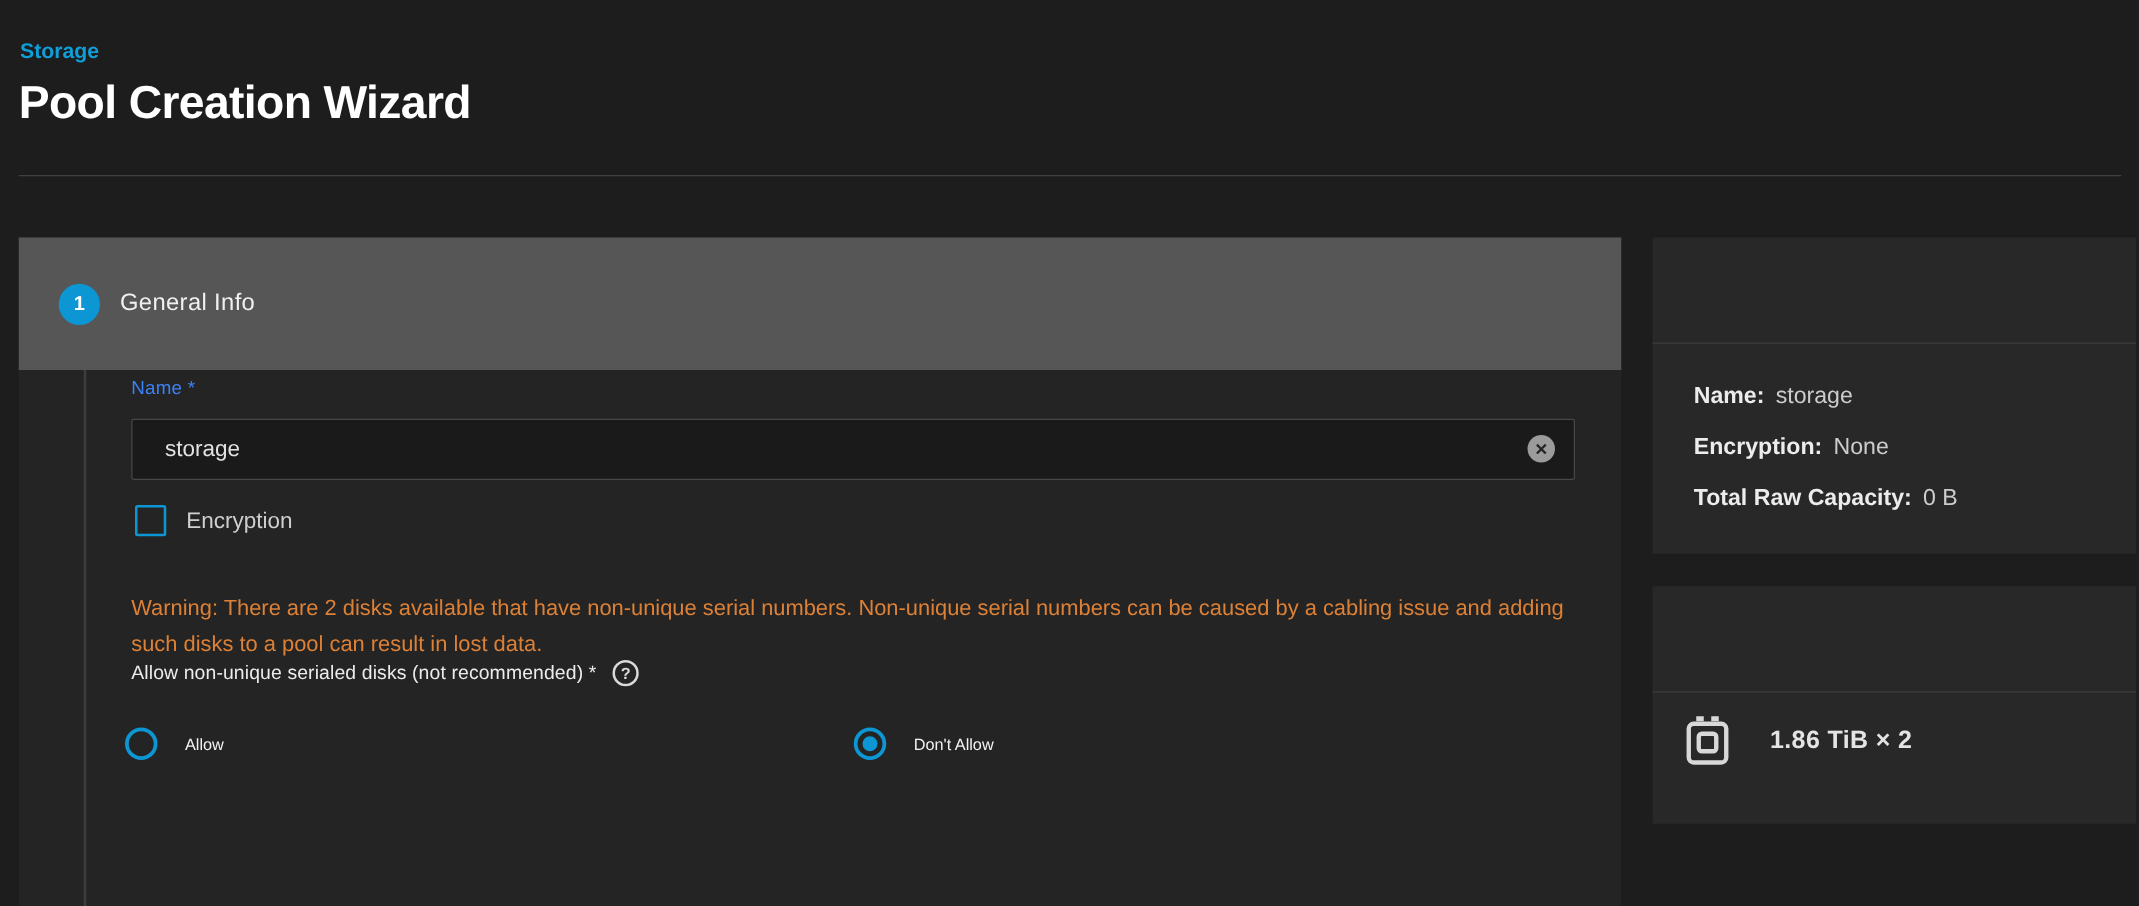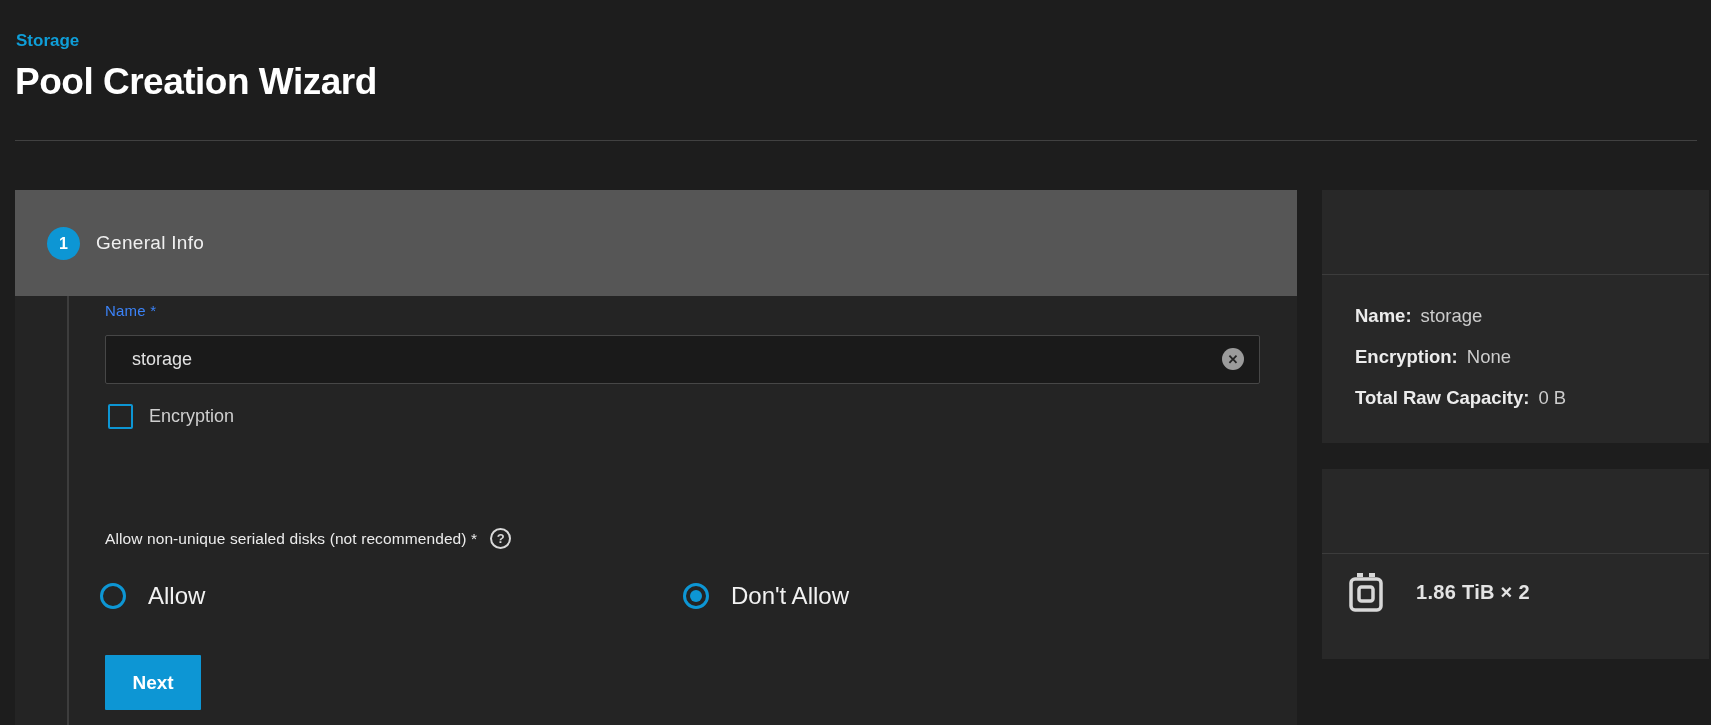--- a/index.html
+++ b/index.html
@@ -115,21 +115,21 @@
   .radio-circle {
     width:26px; height:26px; border-radius:50%;
     border:3px solid #0d96d4;
     display:flex; align-items:center; justify-content:center;
   }
   .radio-dot {
     width:12px; height:12px; border-radius:50%; background:#0d96d4;
     display:none;
   }
   .radio-option.selected .radio-dot { display:block; }
-  .radio-label { margin-left:22px; font-size:24px; color:#f2f2f2; }
+  .radio-label { margin-left:22px; font-size:13px; color:#f2f2f2; }
   .next-button {
     position:absolute; left:90px; top:465px;
     width:96px; height:55px;
     background:#0d96d4; border:none; border-radius:1px;
     color:#ffffff; font-size:19px; font-weight:700;
     font-family:"Liberation Sans", sans-serif;
     cursor:pointer;
   }
 
   
@@ -178,40 +178,40 @@
   <div class="input-wrap">
     <input type="text" value="storage" style="">
     <div class="clear-btn">✕</div>
   </div>
 
   <div class="checkbox-row">
     <div class="checkbox-box"></div>
     <div class="checkbox-label">Encryption</div>
   </div>
 
+  <div class="warning-text">Warning: There are 2 disks available that have non-unique serial numbers. Non-unique serial numbers can be caused by a cabling issue and adding such disks to a pool can result in lost data.</div>
 
   <div class="allow-label-row">
     <span class="allow-label">Allow non-unique serialed disks (not recommended) *</span>
     <span class="help-icon">?</span>
   </div>
 
   <div class="radio-row">
     <div class="radio-option allow">
       <span class="radio-circle"></span>
       <span class="radio-label">Allow</span>
     </div>
     <div class="radio-option dont-allow selected">
       <span class="radio-circle">
           <span class="radio-dot"></span>
         </span>
       <span class="radio-label">Don't Allow</span>
     </div>
   </div>
 
-  <button class="next-button">Next</button>
 </div>
 
 <div class="panel panel-config">
   <div class="panel-divider"></div>
   <div class="config-rows">
     <div class="config-row">
       <span class="k">Name:</span>
       <span class="v">storage</span>
     </div>
     <div class="config-row">

